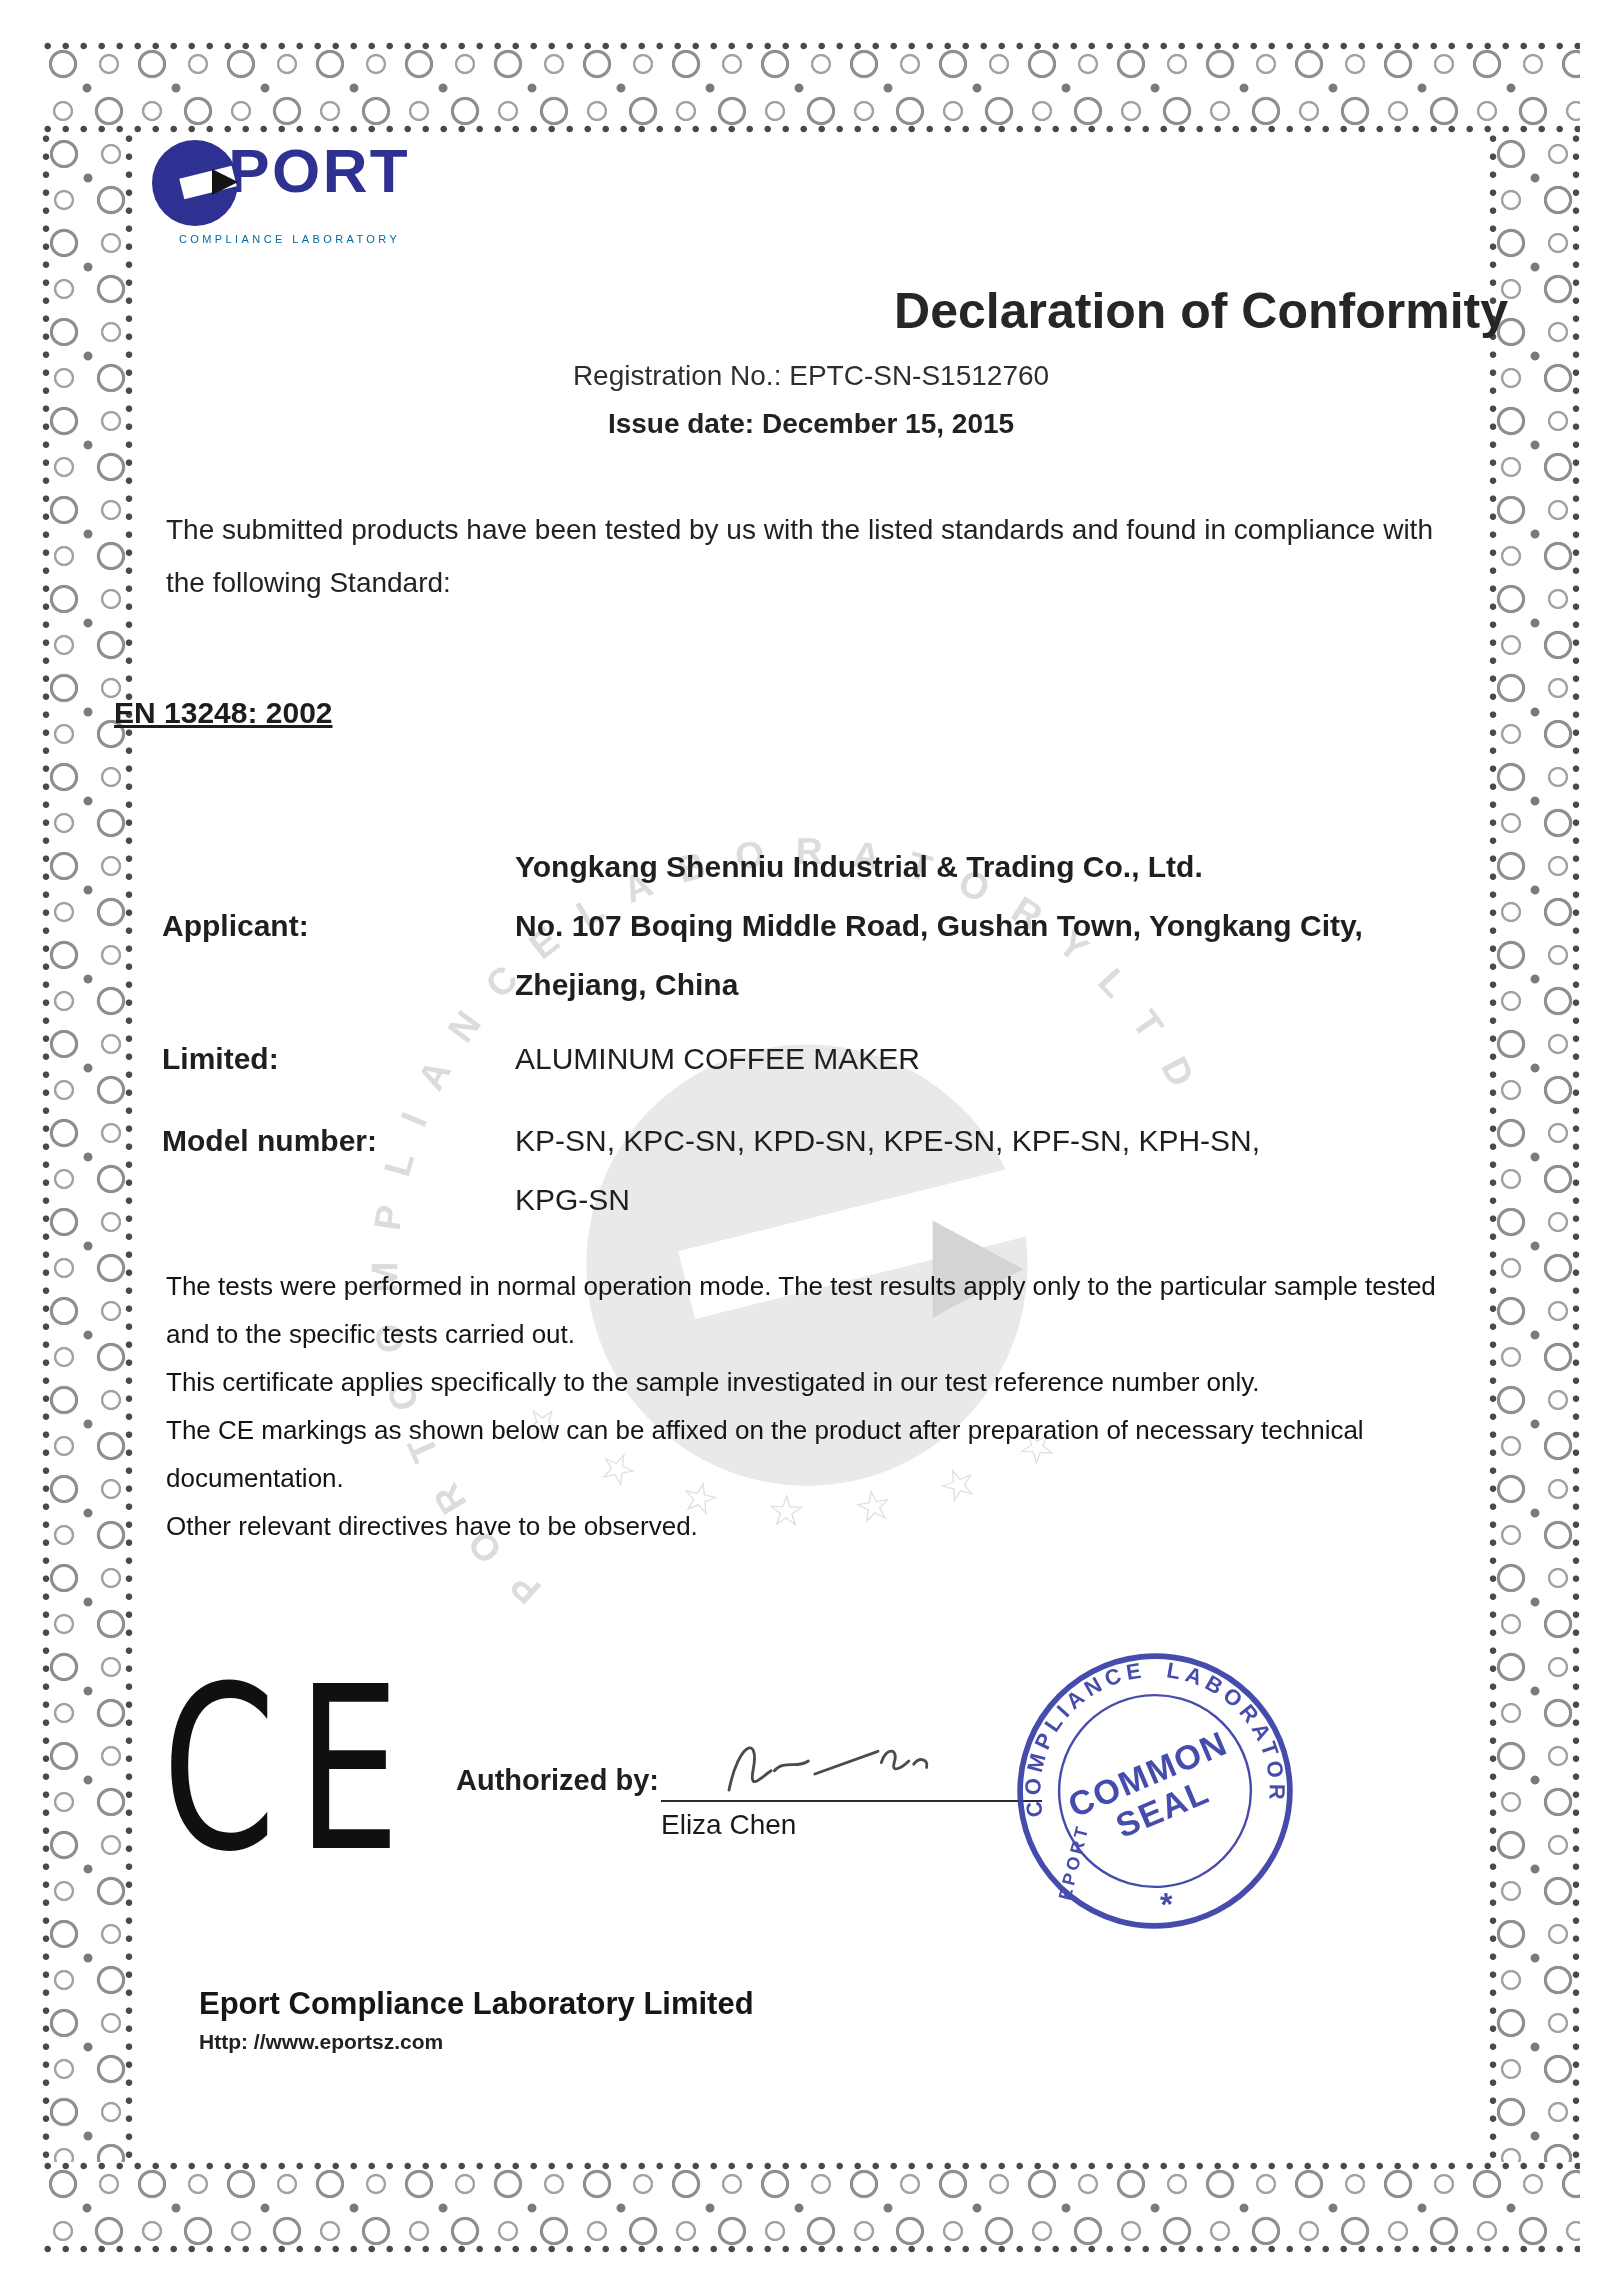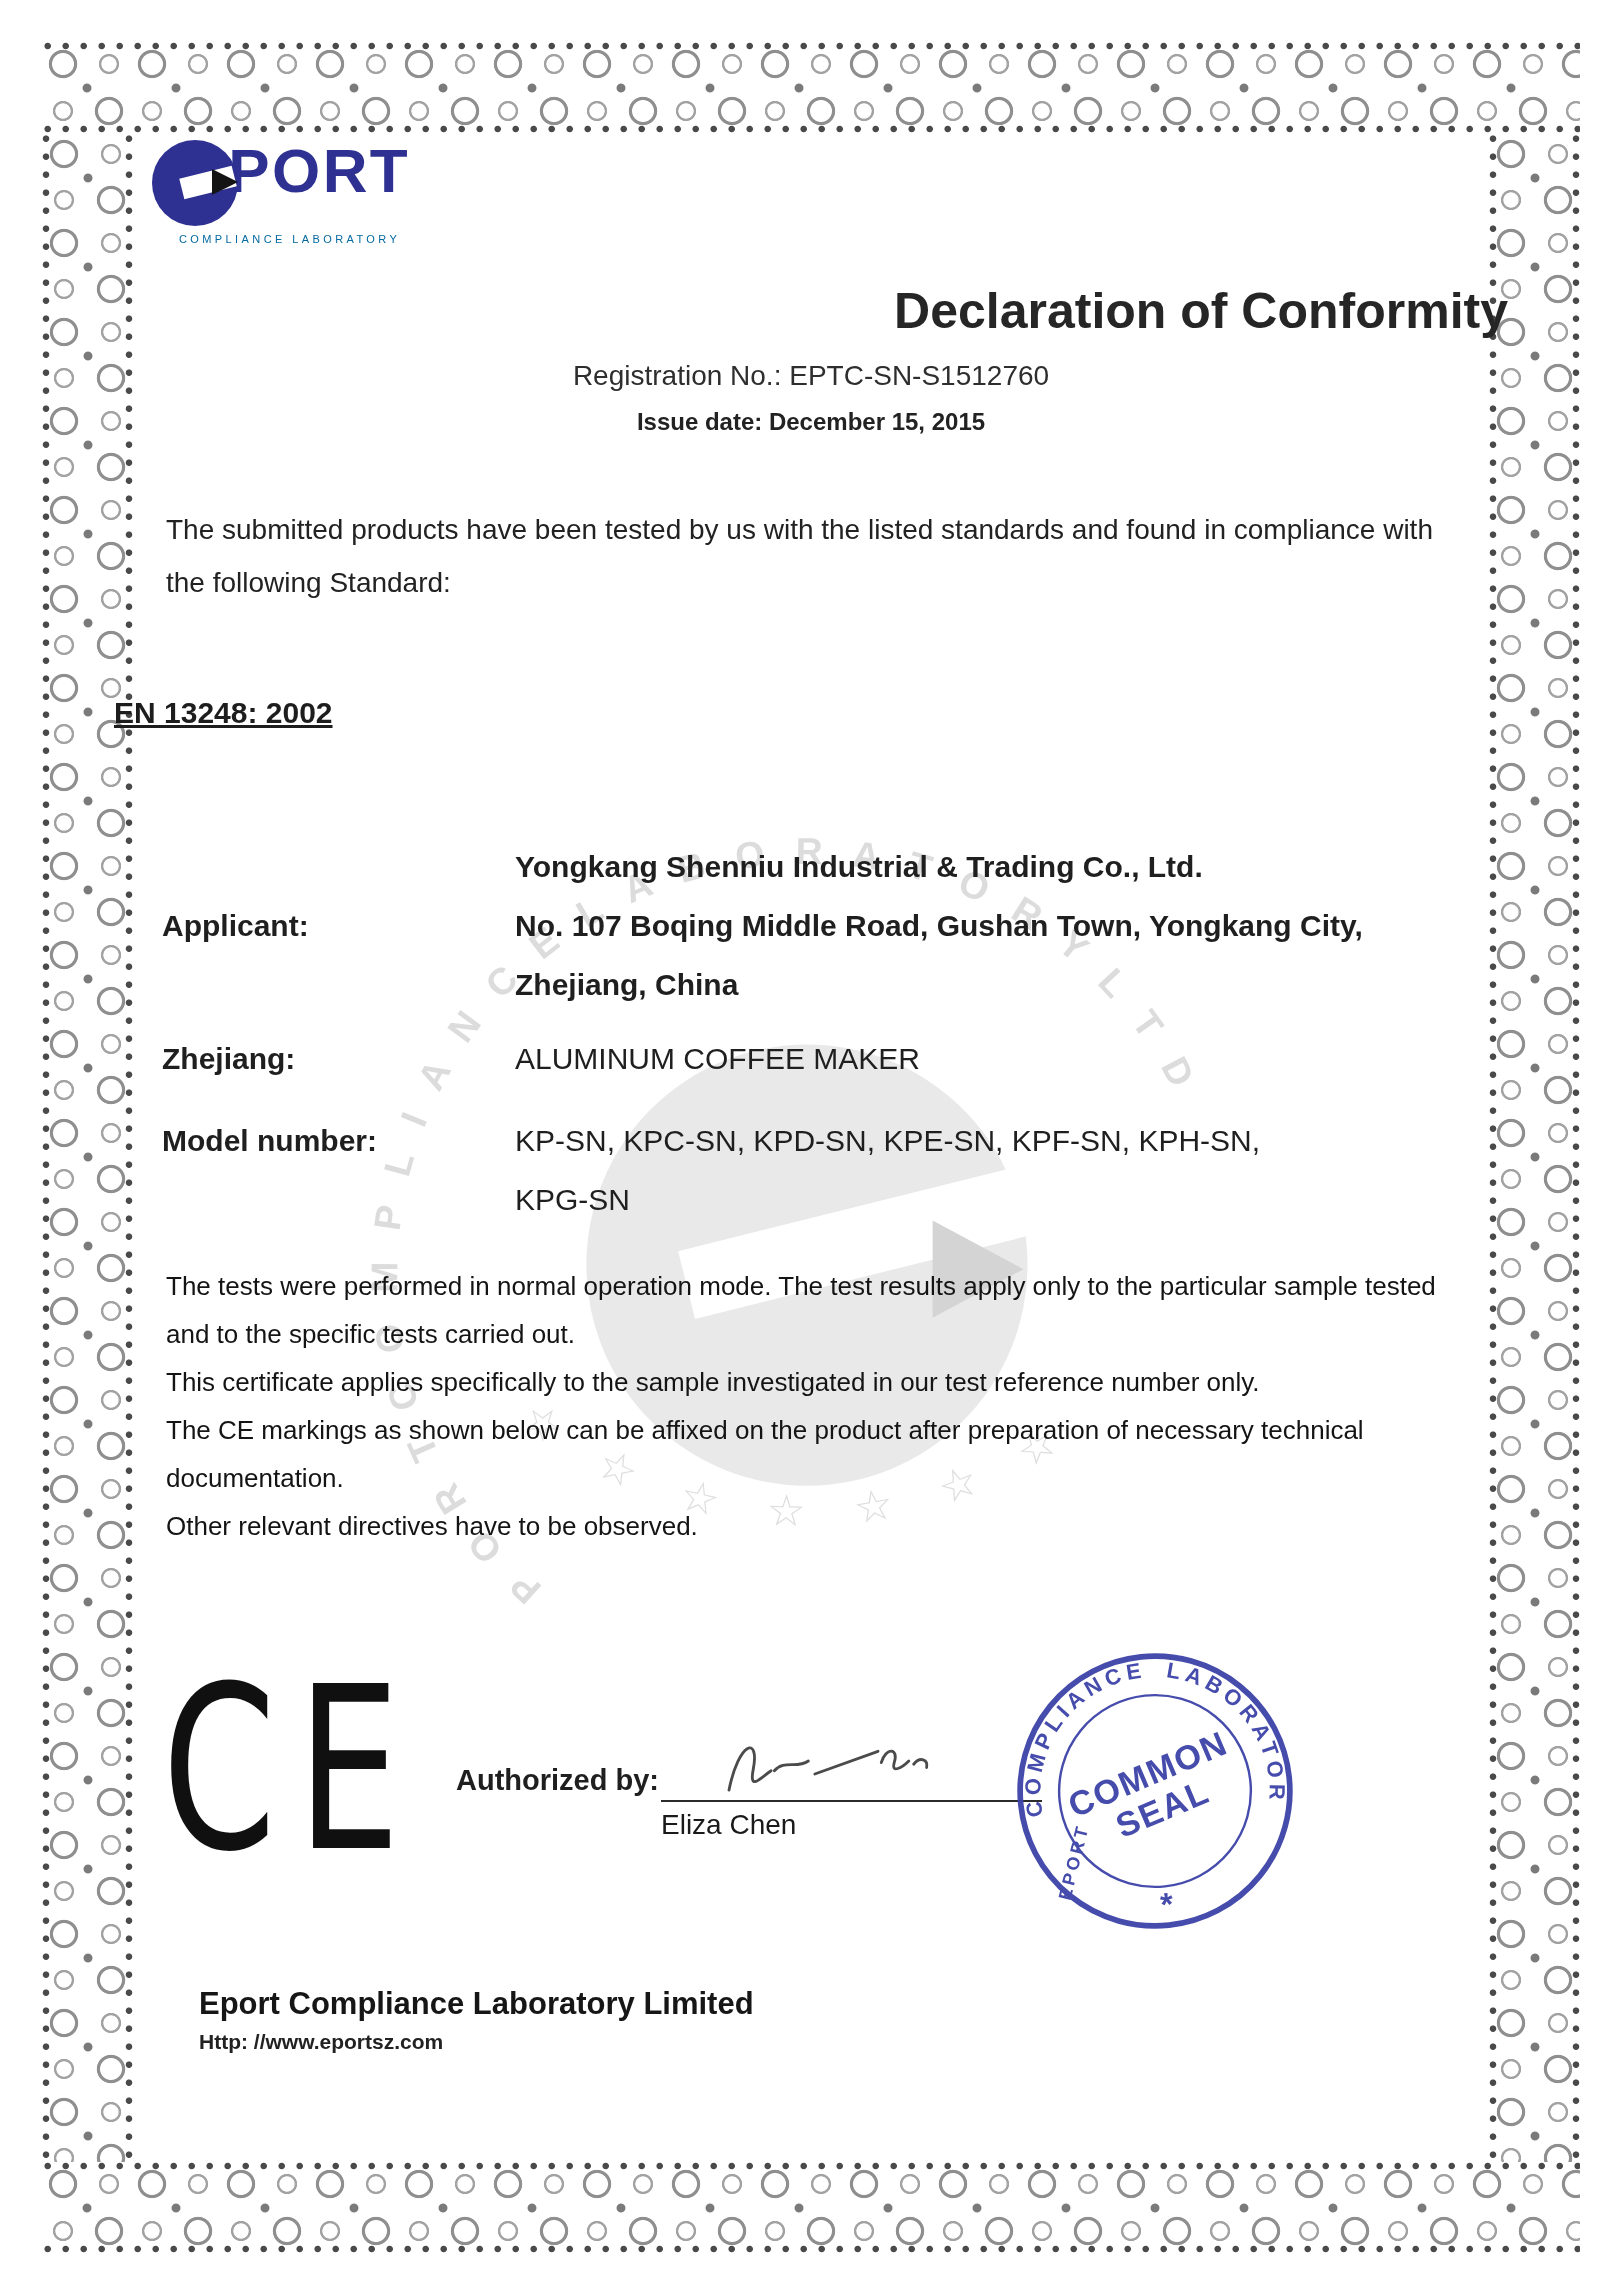--- a/index.html
+++ b/index.html
@@ -48,21 +48,21 @@
   .lm-slash{position:absolute;left:29px;top:32px;width:54px;height:21px;background:#ffffff;transform:rotate(-14deg);}
   .lm-tri{position:absolute;right:0px;top:29px;width:0;height:0;
     border-top:13.8px solid transparent;border-bottom:13.8px solid transparent;border-left:26px solid #141414;}
   .logo-text{font-size:62px;font-weight:bold;color:#2e3192;letter-spacing:2.4px;margin-left:-9.7px;line-height:1;}
   .logo-tagline{font-size:11px;color:#0369a1;letter-spacing:3.4px;margin-top:6.5px;white-space:nowrap;margin-left:27px;}
 
   
   .title-block{position:absolute;left:114px;right:114px;top:286px;text-align:center;z-index:2;}
   .doc-title{font-size:50px;font-weight:bold;color:#262626;margin:0;line-height:1;text-align:right;}
   .reg-line{font-size:28px;color:#2e2e2e;margin-top:24px;}
-  .issue-line{font-size:24px;font-weight:bold;color:#222222;margin-top:16px;}
+  .issue-line{font-size:28px;font-weight:bold;color:#222222;margin-top:16px;}
 
   .intro{position:absolute;left:166px;top:503px;width:1282px;font-size:28px;line-height:1.9;color:#222;z-index:2;}
   .standard{position:absolute;left:114px;right:114px;top:696px;text-align:left;font-size:30px;font-weight:bold;color:#1d1d1d;z-index:2;text-decoration:underline;}
 
   
   .fields{position:absolute;left:162px;top:837px;width:1330px;z-index:2;}
   .field-row{display:flex;}
   .field-label{width:353px;flex:0 0 auto;font-weight:bold;font-size:30px;line-height:59px;}
   .field-value{flex:1;font-size:30px;line-height:59px;}
   .row-applicant .field-label{padding-top:59px;}
@@ -152,21 +152,21 @@
   <div class="fields">
     <div class="field-row row-applicant">
       <div class="field-label">Applicant:</div>
       <div class="field-value">
         <div>Yongkang Shenniu Industrial &amp; Trading Co., Ltd.</div>
         <div>No. 107 Boqing Middle Road, Gushan Town, Yongkang City,</div>
         <div>Zhejiang, China</div>
       </div>
     </div>
     <div class="field-row row-product">
-      <div class="field-label">Zhejiang:</div>
+      <div class="field-label">Limited:</div>
       <div class="field-value">ALUMINUM COFFEE MAKER</div>
     </div>
     <div class="field-row row-model">
       <div class="field-label">Model number:</div>
       <div class="field-value model-value">KP-SN, KPC-SN, KPD-SN, KPE-SN, KPF-SN, KPH-SN, KPG-SN</div>
     </div>
   </div>
 
   <div class="body-text">
     <p>The tests were performed in normal operation mode. The test results apply only to the particular sample tested and to the specific tests carried out.</p>

